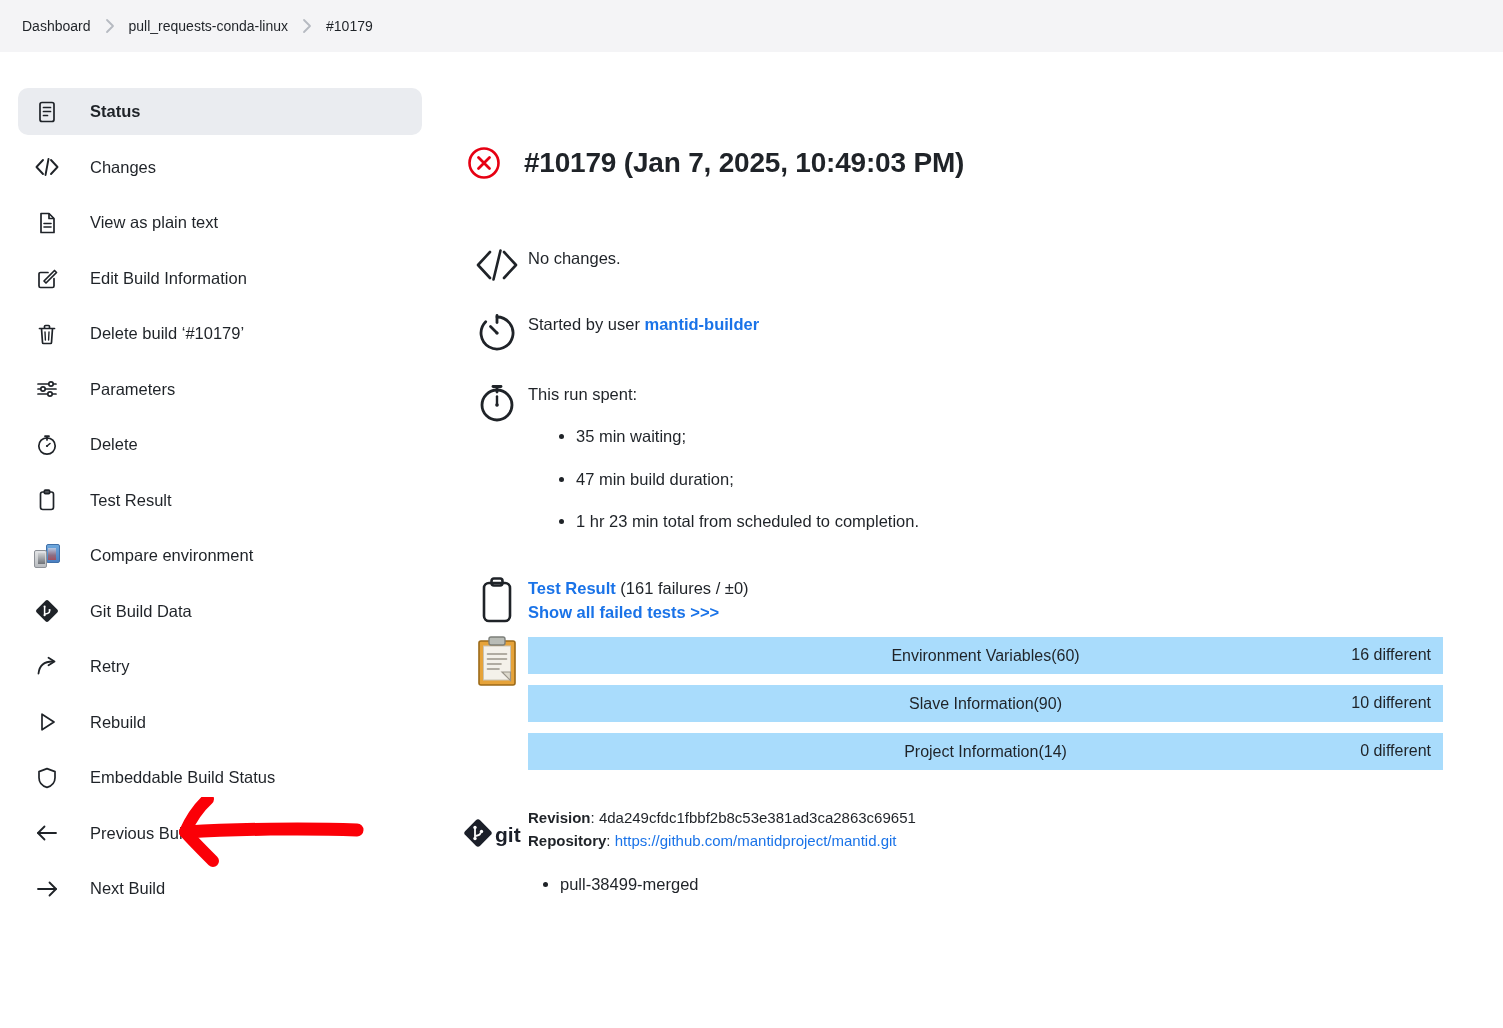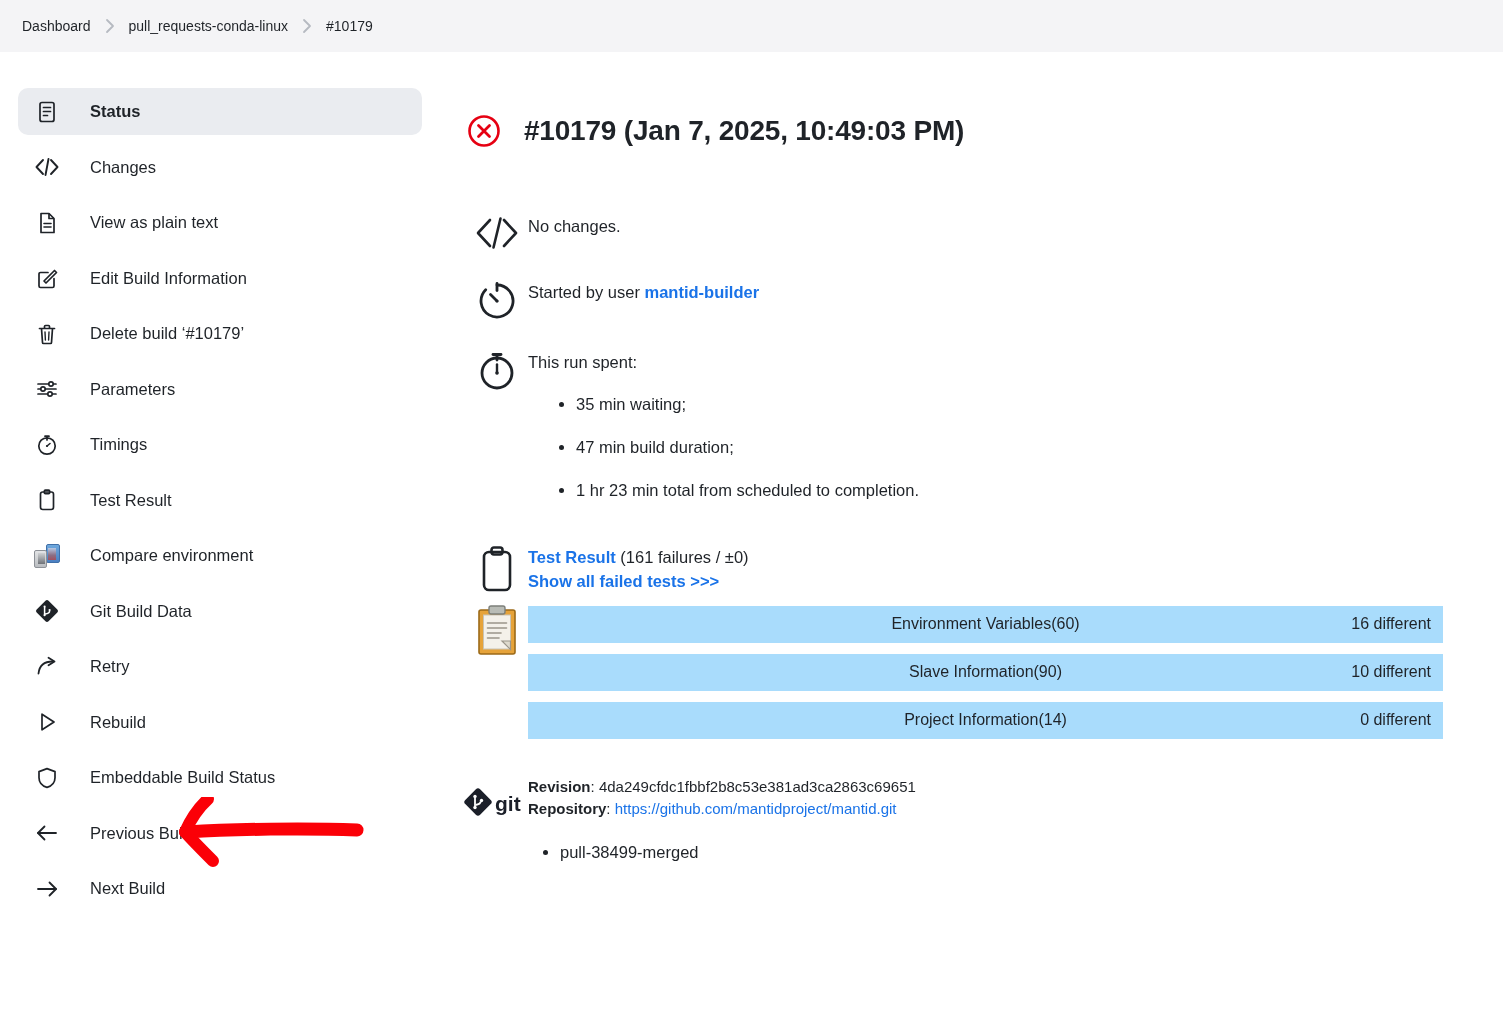--- a/index.html
+++ b/index.html
@@ -28,21 +28,21 @@
   .crumb-sep {
     color: #b6bac1;
     margin: 0 14px;
     font-size: 15px;
     display: inline-flex;
     align-items: center;
   }
   .crumb-sep svg { display: block; }
 
   
-  .page { display: flex; align-items: center; }
+  .page { display: flex; align-items: flex-end; }
 
   
   .sidebar {
     width: 440px;
     flex: 0 0 440px;
     padding: 36px 18px 0 18px;
     position: relative;
   }
   .side-item {
     display: flex;
@@ -295,21 +295,21 @@
     <a class="side-item" href="#">
       <span class="side-icon">
         <svg width="24" height="24" viewBox="0 0 24 24">
             <circle cx="12" cy="13" r="8.2" fill="none" stroke="#1f2328" stroke-width="1.7"></circle>
             <path d="M10 3.2 h4" stroke="#1f2328" stroke-width="1.7" stroke-linecap="round"></path>
             <line x1="12" y1="4.8" x2="12" y2="7" stroke="#1f2328" stroke-width="1.7" stroke-linecap="round"></line>
             <line x1="12" y1="13" x2="15" y2="10.5" stroke="#1f2328" stroke-width="1.6" stroke-linecap="round"></line>
             <circle cx="12" cy="13" r="1.1" fill="#1f2328"></circle>
           </svg>
       </span>
-      <span class="side-label">Timings</span>
+      <span class="side-label">Delete</span>
     </a>
 
     <a class="side-item" href="#">
       <span class="side-icon">
         <svg width="24" height="24" viewBox="0 0 24 24">
             <rect x="5.5" y="4" width="13" height="17.5" rx="2.2" fill="none" stroke="#1f2328" stroke-width="1.7"></rect>
             <rect x="9.3" y="2.2" width="5.4" height="3.4" rx="1.1" fill="none" stroke="#1f2328" stroke-width="1.7"></rect>
           </svg>
       </span>
       <span class="side-label">Test Result</span>

